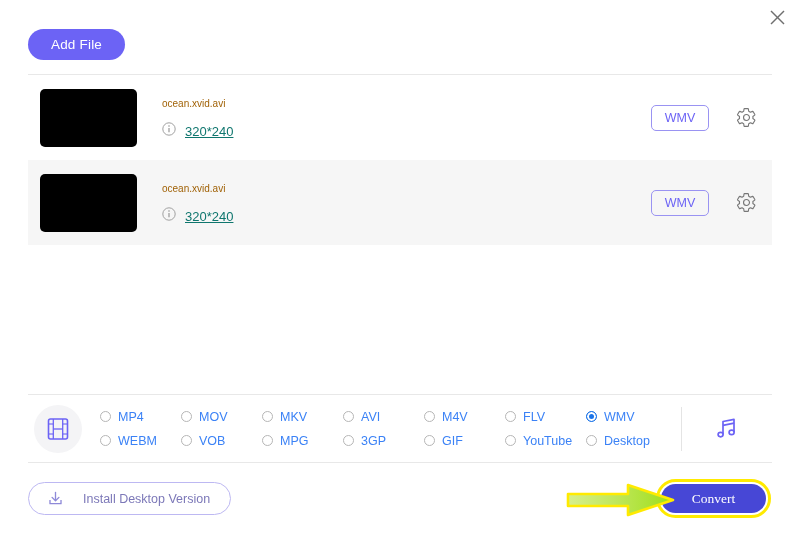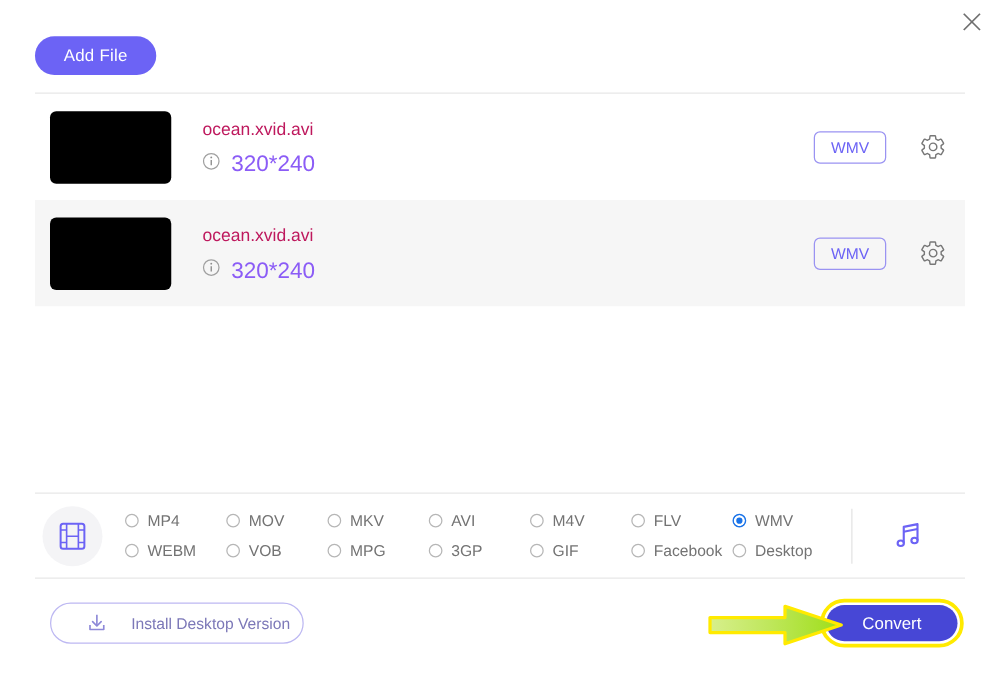--- a/index.html
+++ b/index.html
@@ -87,34 +87,35 @@
     height: 58px;
     background: #000000;
     border-radius: 5px;
     flex: 0 0 auto;
   }
   .file-meta {
     margin-left: 25px;
     flex: 1 1 auto;
   }
   .file-name {
-    font-size: 14px;
-    color: #be185d;
+    font-size: 10px;
+    color: #a16207;
     line-height: 18px;
     margin-bottom: 9px;
   }
   .file-sub {
     display: flex;
     align-items: center;
     gap: 9px;
   }
   .info-icon { display: block; }
   .file-dims {
-    font-size: 18px;
-    color: #8b5cf6;
+    font-size: 13px;
+    color: #0f766e;
+    text-decoration: underline;
   }
   .fmt-badge {
     width: 58px;
     height: 26px;
     border: 1px solid #9a93f2;
     border-radius: 5px;
     color: #6c63f5;
     font-size: 12.5px;
     display: flex;
     align-items: center;
@@ -181,21 +182,21 @@
     grid-auto-rows: 24px;
     align-items: center;
     flex: 0 0 auto;
   }
   .radio-item {
     display: flex;
     align-items: center;
     gap: 7px;
     cursor: pointer;
     font-size: 12.5px;
-    color: #737373;
+    color: #3b82f6;
   }
   .radio-dot {
     width: 11px;
     height: 11px;
     border-radius: 50%;
     border: 1px solid #b6b6b6;
     box-sizing: border-box;
     background: #fff;
     flex: 0 0 auto;
   }
@@ -218,32 +219,31 @@
     display: flex;
     align-items: center;
     justify-content: center;
     cursor: pointer;
     flex: 0 0 auto;
   }
 
   
   .install-btn {
     position: absolute;
-    left: 40px;
+    left: 28px;
     top: 482px;
     width: 203px;
     height: 33px;
     border: 1px solid #bdb8f2;
     border-radius: 17px;
     background: #ffffff;
     display: flex;
     align-items: center;
     cursor: pointer;
     box-sizing: border-box;
-    justify-content: center;
   }
   .install-icon {
     margin-left: 17px;
     display: flex;
     align-items: center;
   }
   .install-label {
     margin-left: 18px;
     font-size: 12.5px;
     color: #7c78b8;
@@ -256,21 +256,21 @@
     height: 29px;
     border-radius: 15px;
     background: #4747d6;
     color: #ffffff;
     font-size: 13.5px;
     display: flex;
     align-items: center;
     justify-content: center;
     cursor: pointer;
     border: none;
-    font-family: Liberation Sans, sans-serif;
+    font-family: Liberation Serif, serif;
   }
   
   .convert-highlight {
     position: absolute;
     left: 656px;
     top: 479px;
     width: 115px;
     height: 39px;
     border: 3px solid #ffea00;
     border-radius: 20px;
@@ -418,21 +418,21 @@
       <div class="radio-item">
         <span class="radio-dot"></span>
         <span>3GP</span>
       </div>
       <div class="radio-item">
         <span class="radio-dot"></span>
         <span>GIF</span>
       </div>
       <div class="radio-item">
         <span class="radio-dot"></span>
-        <span>Facebook</span>
+        <span>YouTube</span>
       </div>
       <div class="radio-item">
         <span class="radio-dot"></span>
         <span>Desktop</span>
       </div>
     </div>
 
     <div class="vert-sep"></div>
 
     <div class="audio-icon-wrap">

